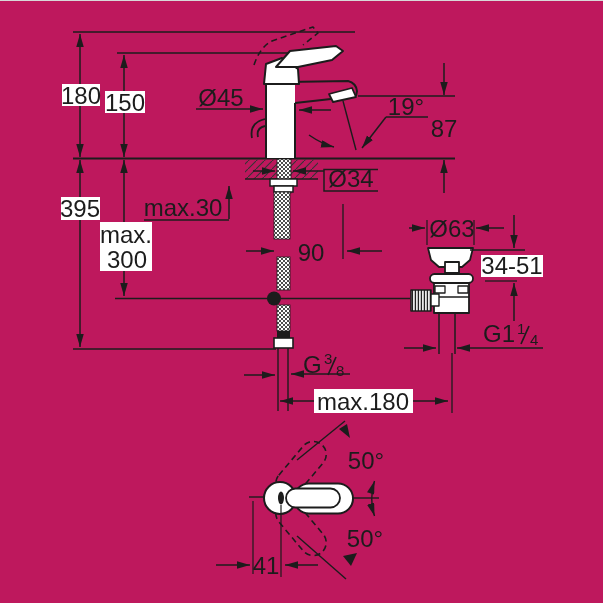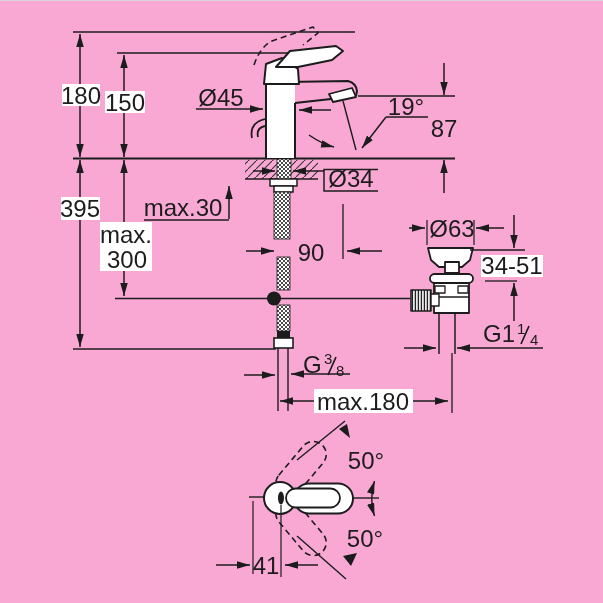--- a/index.html
+++ b/index.html
@@ -1,16 +1,16 @@
 <!DOCTYPE html>
 <html><head>
 <meta charset="utf-8">
 <style>
   html,body{margin:0;padding:0;background:#fff;}
-  .stage{position:relative;width:603px;height:603px;background:#f9a8d4;border-top:1px solid #d8d8d8;box-sizing:border-box;overflow:hidden;}
+  .stage{position:relative;width:603px;height:603px;background:#be185d;border-top:1px solid #d8d8d8;box-sizing:border-box;overflow:hidden;}
   svg{position:absolute;left:0;top:0;}
   text{font-family:"Liberation Sans","DejaVu Sans",sans-serif;fill:#1c1c1c;}
   .dim{font-size:24px;}
   .sup{font-size:15px;}
 </style>
 </head>
 <body>
 
 <div class="stage">
 <svg width="603" height="603" viewBox="0 0 603 603">

